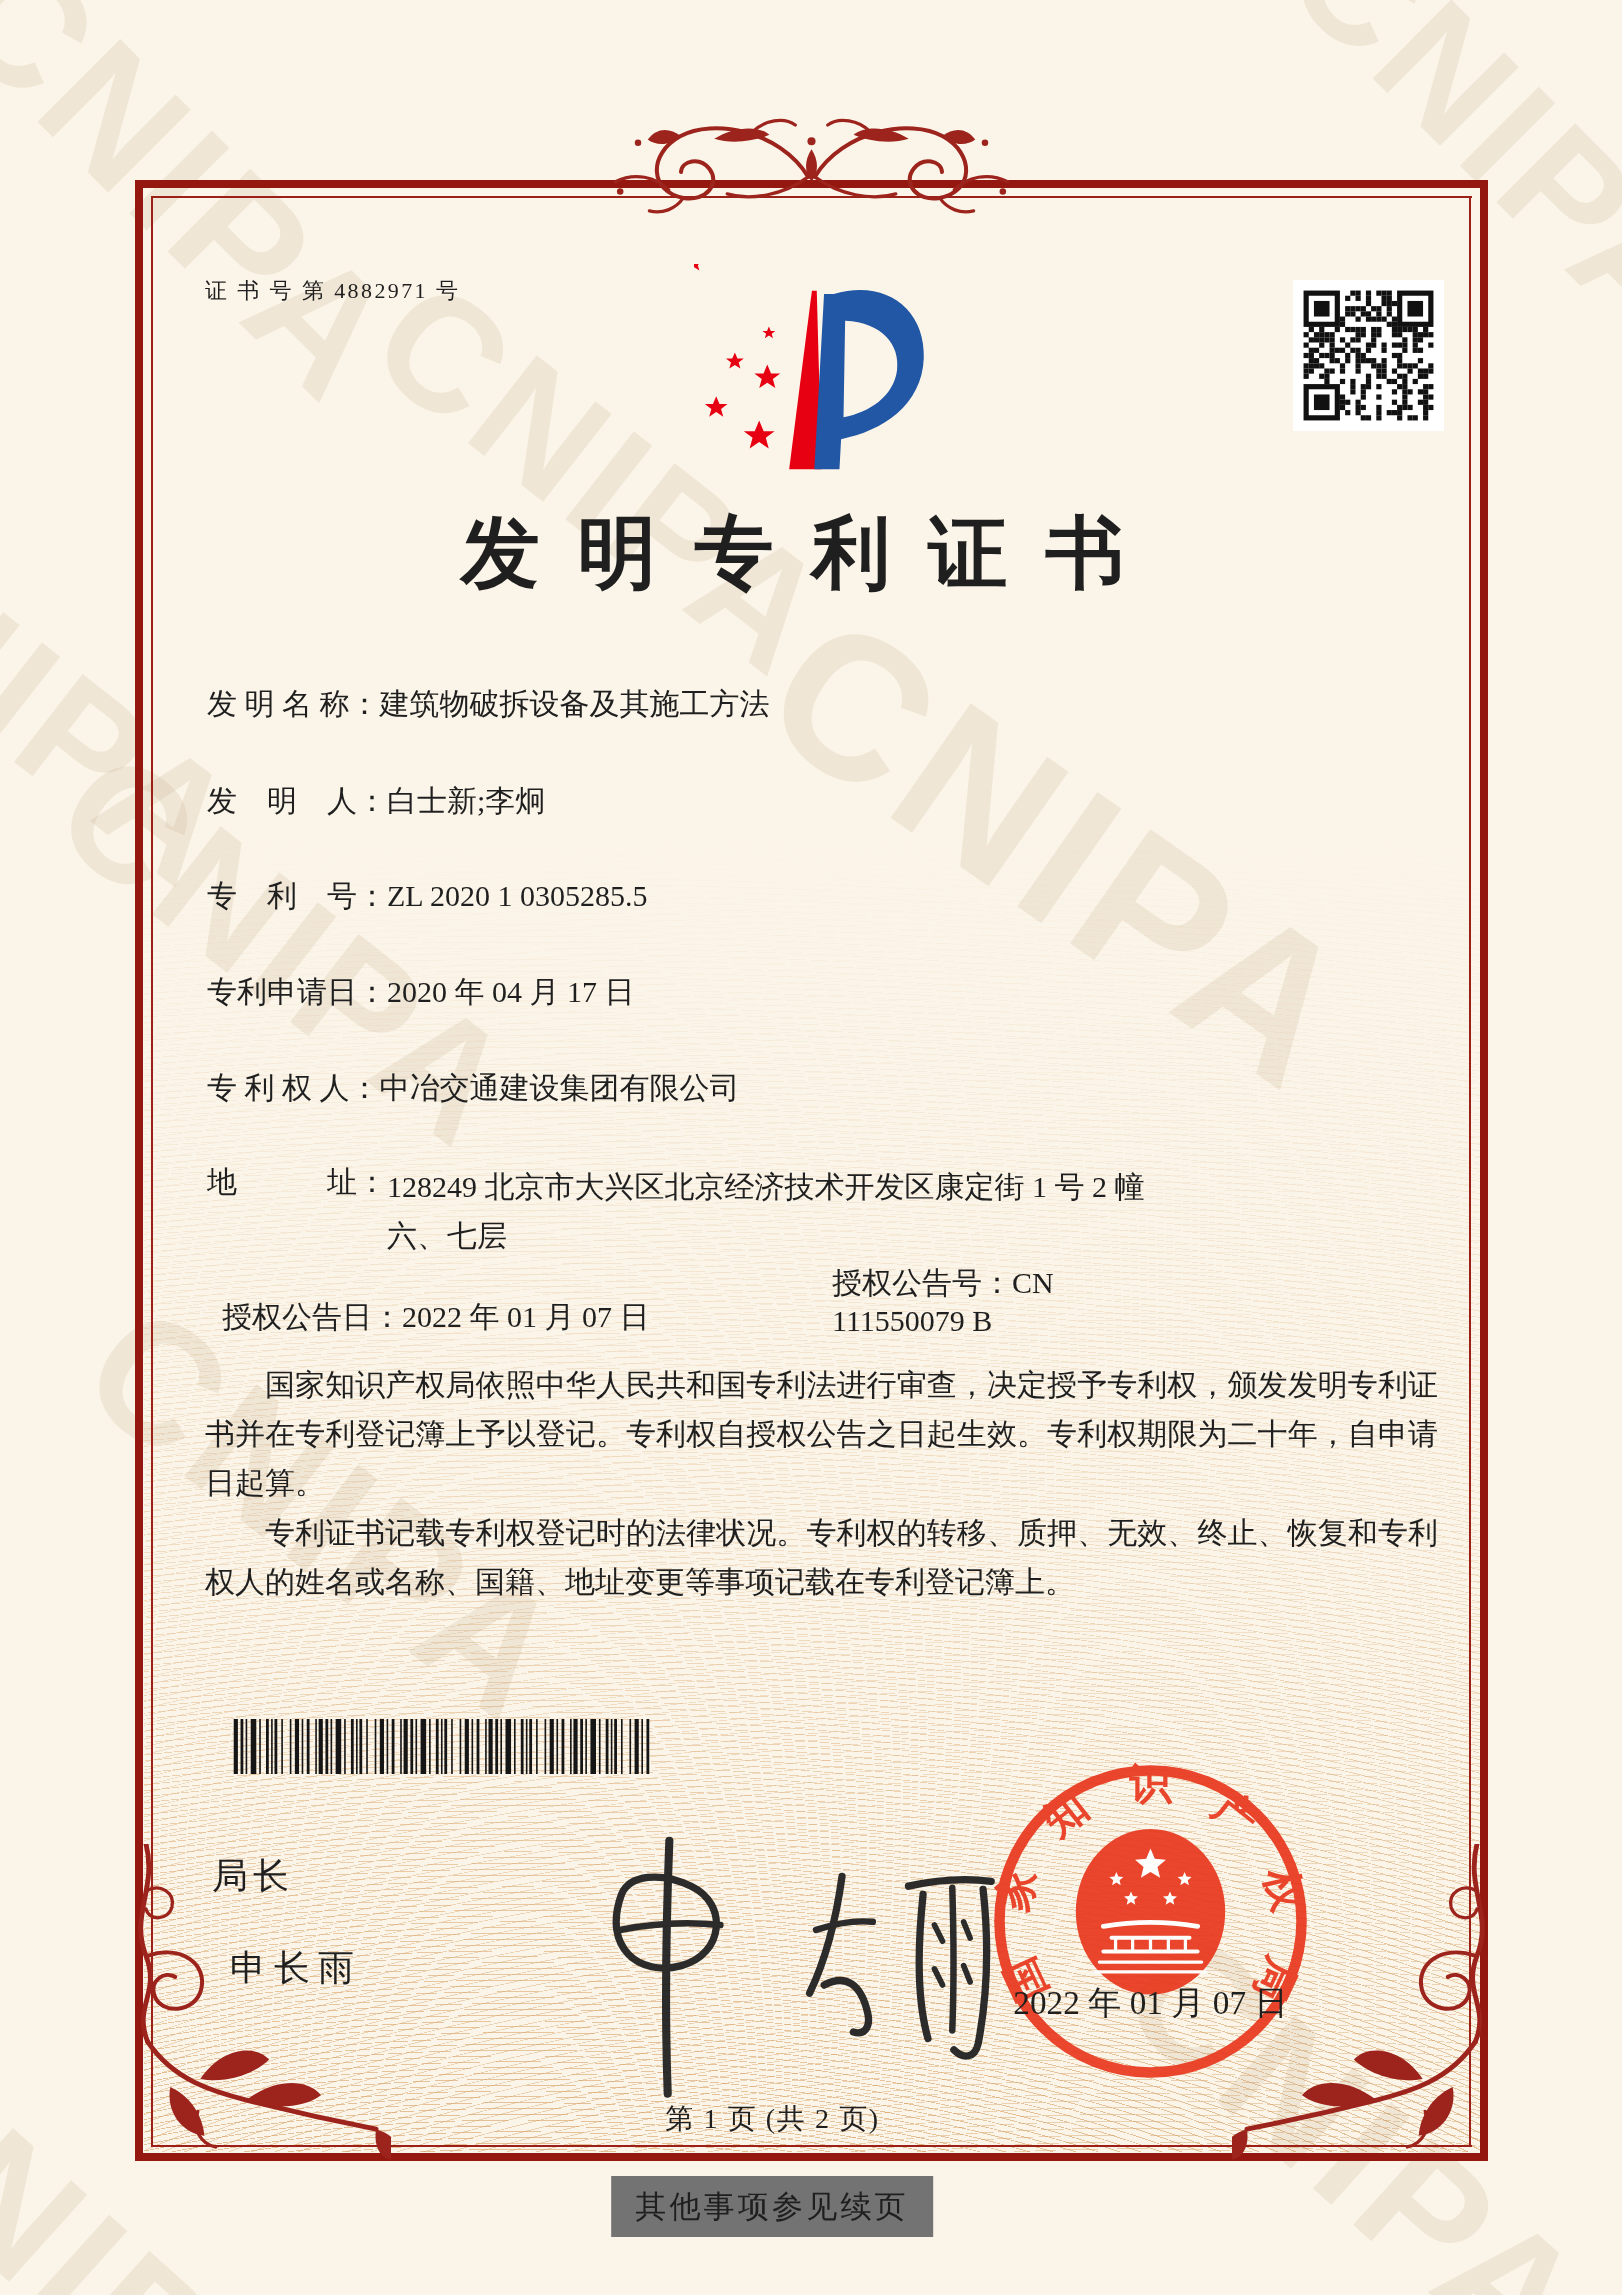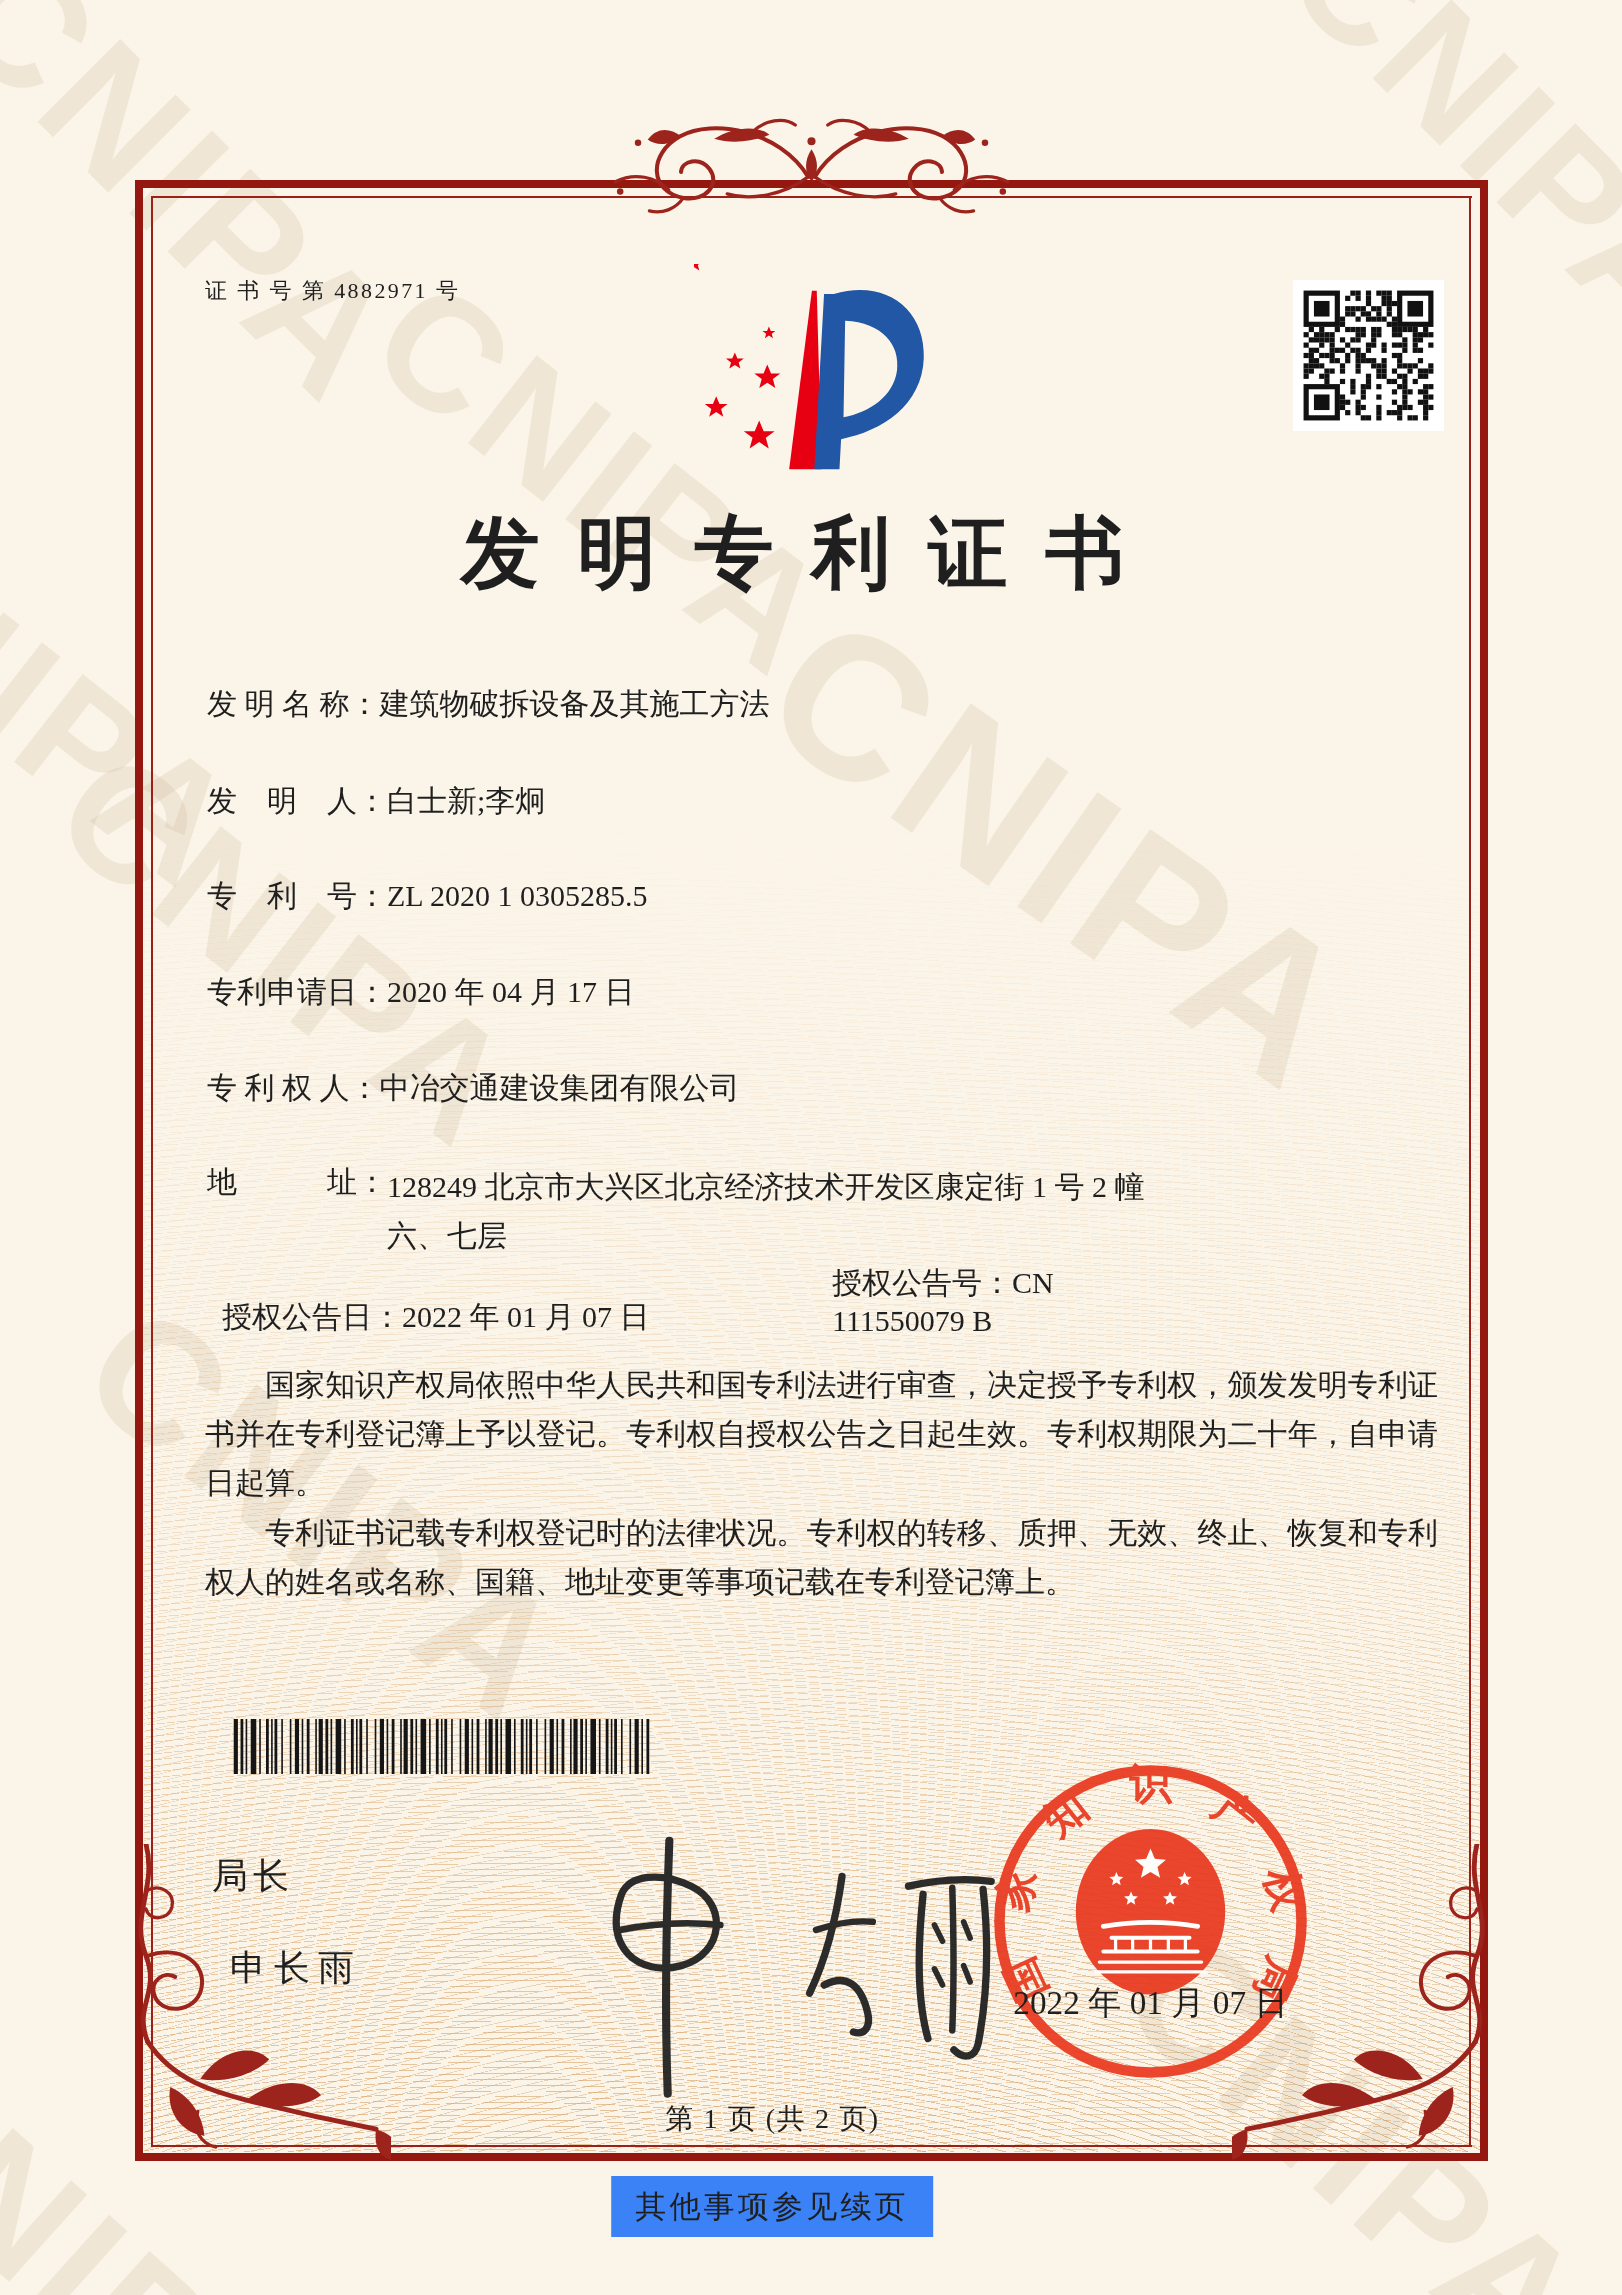--- a/index.html
+++ b/index.html
@@ -48,21 +48,21 @@
   .val{white-space:pre-line;}
   #row-addr .val{display:inline-block;vertical-align:top;line-height:49px;max-width:1030px;}
   #row-grant .g2{position:absolute;left:625px;top:0;white-space:pre;}
   #paras{left:205px;top:1337px;width:1233px;font-size:30px;line-height:49px;
          text-align:justify;z-index:5;margin-top:23px;}
   #paras p{margin:0;text-indent:2em;}
   #paras p+p{margin-top:0.8px;}
   #officer-role{left:212px;top:1852px;font-size:36px;letter-spacing:4.9px;z-index:6;}
   #officer-name{left:230px;top:1944px;font-size:36px;letter-spacing:8px;z-index:6;}
   #page-info{left:0;top:2100px;width:1545px;text-align:center;font-size:28px;letter-spacing:1.6px;z-index:6;}
-  #continuation{left:772px;top:2176px;transform:translateX(-50%);background:#3b82f6;
+  #continuation{left:772px;top:2176px;transform:translateX(-50%);background:#737373;
       padding:9.7px 24px;font-size:31px;letter-spacing:3.2px;z-index:6;}
   
   #logo{left:694px;top:264px;z-index:5;}
   #qr-box{left:1293px;top:280px;width:151px;height:151px;background:#ffffff;z-index:5;}
   #barcode{left:233px;top:1719px;z-index:6;}
   #signature{left:568px;top:1826px;z-index:8;}
   #seal{left:980px;top:1751px;z-index:7;}
   #ornament-top{left:591px;top:102px;z-index:4;}
   .corner{z-index:4;}
   #corner-left{left:123px;top:1844px;}

